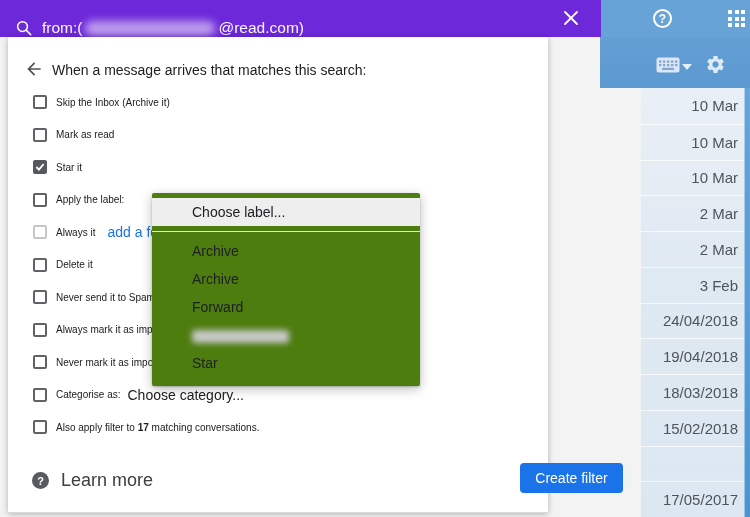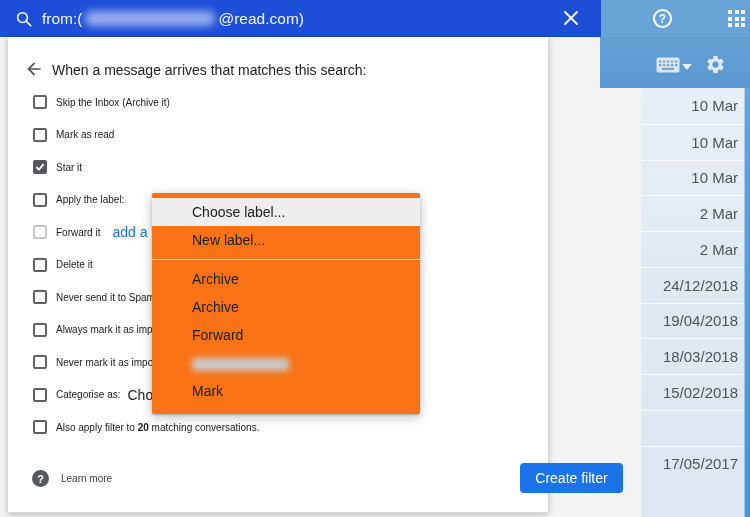--- a/index.html
+++ b/index.html
@@ -2,21 +2,21 @@
 <html><head>
 <meta charset="utf-8">
 <style>
   * { margin:0; padding:0; box-sizing:border-box; }
   html,body { width:750px; height:517px; }
   body { font-family:"Liberation Sans","DejaVu Sans",sans-serif; overflow:hidden; background:#fafafa; }
   .stage { position:relative; width:750px; height:517px; overflow:hidden; background:#f3f3f3; }
 
   
   .topbar { position:absolute; left:0; top:0; width:750px; height:37px; background:#68a3d7; z-index:1; }
-  .searchbar { position:absolute; left:0; top:0; width:601px; height:37px; background:#1d4ed8; display:flex; align-items:center; }
+  .searchbar { position:absolute; left:0; top:0; width:601px; height:37px; background:#6d28d9; display:flex; align-items:flex-end; }
   .search-icon { margin-left:15px; display:flex; }
   .search-query { margin-left:9px; font-size:15.5px; color:rgba(255,255,255,.96); display:flex; align-items:center; white-space:pre; }
   .redact-blob { display:inline-block; width:130px; height:15px; margin:0 3px; border-radius:7px; background:rgba(255,255,255,.55); filter:blur(4px); }
   .close-x { position:absolute; right:22px; top:10px; width:16px; height:16px; cursor:pointer; display:flex; }
   .help-icon { position:absolute; left:653px; top:9px; width:19px; height:19px; border:2px solid #fff; border-radius:50%; color:#fff; font-size:12px; font-weight:bold; display:flex; align-items:center; justify-content:center; }
   .grid-icon { position:absolute; left:728px; top:10px; display:grid; grid-template-columns:repeat(3,4px); grid-auto-rows:4px; gap:2.5px; }
   .grid-icon span { background:#fff; border-radius:.5px; }
 
   
   .band { position:absolute; left:600px; top:37px; width:150px; height:51px; background:linear-gradient(180deg,#649fd3,#5b99d1); z-index:1; }
@@ -43,25 +43,25 @@
   .cb.checked { background:#55585c; border-color:#55585c; }
   .cb.checked svg { display:block; }
   .opt-row.disabled .cb { border-color:#c3c6ca; }
   .opt-label { font-size:10px; color:#202124; white-space:nowrap; }
   .opt-label b { font-weight:bold; }
   .opt-link { font-size:14px; color:#1a73e8; margin-left:12px; white-space:nowrap; cursor:pointer; }
   .opt-control { font-size:14px; color:#202124; margin-left:7px; white-space:nowrap; }
 
   .learn-row { position:absolute; left:24px; top:433px; display:flex; align-items:center; cursor:pointer; }
   .help-filled { width:17px; height:17px; border-radius:50%; background:#575b5f; color:#fff; font-size:11px; font-weight:bold; display:flex; align-items:center; justify-content:center; }
-  .learn-label { margin-left:12px; font-size:10px; color:#3c4043; }
+  .learn-label { margin-left:12px; font-size:18px; color:#3c4043; }
   .create-btn { position:absolute; left:512px; top:426px; width:103px; height:30px; background:#1a73e8; border:none; border-radius:4px; color:#fff; font-size:14px; font-family:inherit; cursor:pointer; }
 
   
-  .dropdown { position:absolute; left:152px; top:193px; width:268px; background:#f97316; border-radius:2px; z-index:3; box-shadow:0 1px 2px rgba(0,0,0,.22), 0 3px 12px rgba(0,0,0,.26); padding:5px 0 9px 0; }
+  .dropdown { position:absolute; left:152px; top:193px; width:268px; background:#4d7c0f; border-radius:2px; z-index:3; box-shadow:0 1px 2px rgba(0,0,0,.22), 0 3px 12px rgba(0,0,0,.26); padding:5px 0 9px 0; }
   .menu-item { height:28px; line-height:28px; padding-left:40px; font-size:14px; color:#202124; cursor:pointer; white-space:nowrap; }
   .menu-item.highlighted { background:#eeeeee; }
   .menu-sep { height:0; border-top:1px solid #e4e4e4; margin:5px 0; }
   .redact-pill { display:inline-block; width:97px; height:13px; border-radius:3px; background:#c9c9c9; filter:blur(3px); vertical-align:middle; }
 </style>
 </head>
 <body>
 
 <div class="stage">
 
@@ -137,23 +137,26 @@
   </div>
 
   <div class="mail-row">
     <span class="mail-date">2 Mar</span>
   </div>
 
   <div class="mail-row">
     <span class="mail-date">2 Mar</span>
   </div>
 
-
-  <div class="mail-row">
-    <span class="mail-date">24/12/2018</span>
+  <div class="mail-row">
+    <span class="mail-date">3 Feb</span>
+  </div>
+
+  <div class="mail-row">
+    <span class="mail-date">24/04/2018</span>
   </div>
 
   <div class="mail-row">
     <span class="mail-date">19/04/2018</span>
   </div>
 
   <div class="mail-row">
     <span class="mail-date">18/03/2018</span>
   </div>
 
@@ -208,21 +211,21 @@
     <span class="cb">
       
     </span>
     <span class="opt-label">Apply the label:</span>
   </div>
 
   <div class="opt-row disabled" style="top: 178.5px;">
     <span class="cb">
       
     </span>
-    <span class="opt-label">Forward it</span>
+    <span class="opt-label">Always it</span>
   <span class="opt-link">add a forwarding address</span>
         </div>
 
   <div class="opt-row" style="top: 211px;">
     <span class="cb">
       
     </span>
     <span class="opt-label">Delete it</span>
   </div>
 
@@ -252,44 +255,43 @@
       
     </span>
     <span class="opt-label">Categorise as:</span>
   <span class="opt-control">Choose category...</span>
         </div>
 
   <div class="opt-row" style="top: 373.5px;">
     <span class="cb">
       
     </span>
-    <span class="opt-label">Also apply filter to <b>20</b> matching conversations.</span>
+    <span class="opt-label">Also apply filter to <b>17</b> matching conversations.</span>
   </div>
 </div>
 
     <div class="learn-row">
       <span class="help-filled">?</span>
       <span class="learn-label">Learn more</span>
     </div>
     <button class="create-btn">Create filter</button>
   </div>
 
   <div class="dropdown">
     <div id="menu-actions">
   <div class="menu-item highlighted">Choose label...</div>
 
-  <div class="menu-item">New label...</div>
 </div>
     <div class="menu-sep"></div>
     <div id="menu-labels">
   <div class="menu-item">Archive</div>
 
   <div class="menu-item">Archive</div>
 
   <div class="menu-item">Forward</div>
 
   <div class="menu-item"><span class="redact-pill"></span></div>
 
-  <div class="menu-item">Mark</div>
+  <div class="menu-item">Star</div>
 </div>
   </div>
 
 </div>
 
 </body></html>

